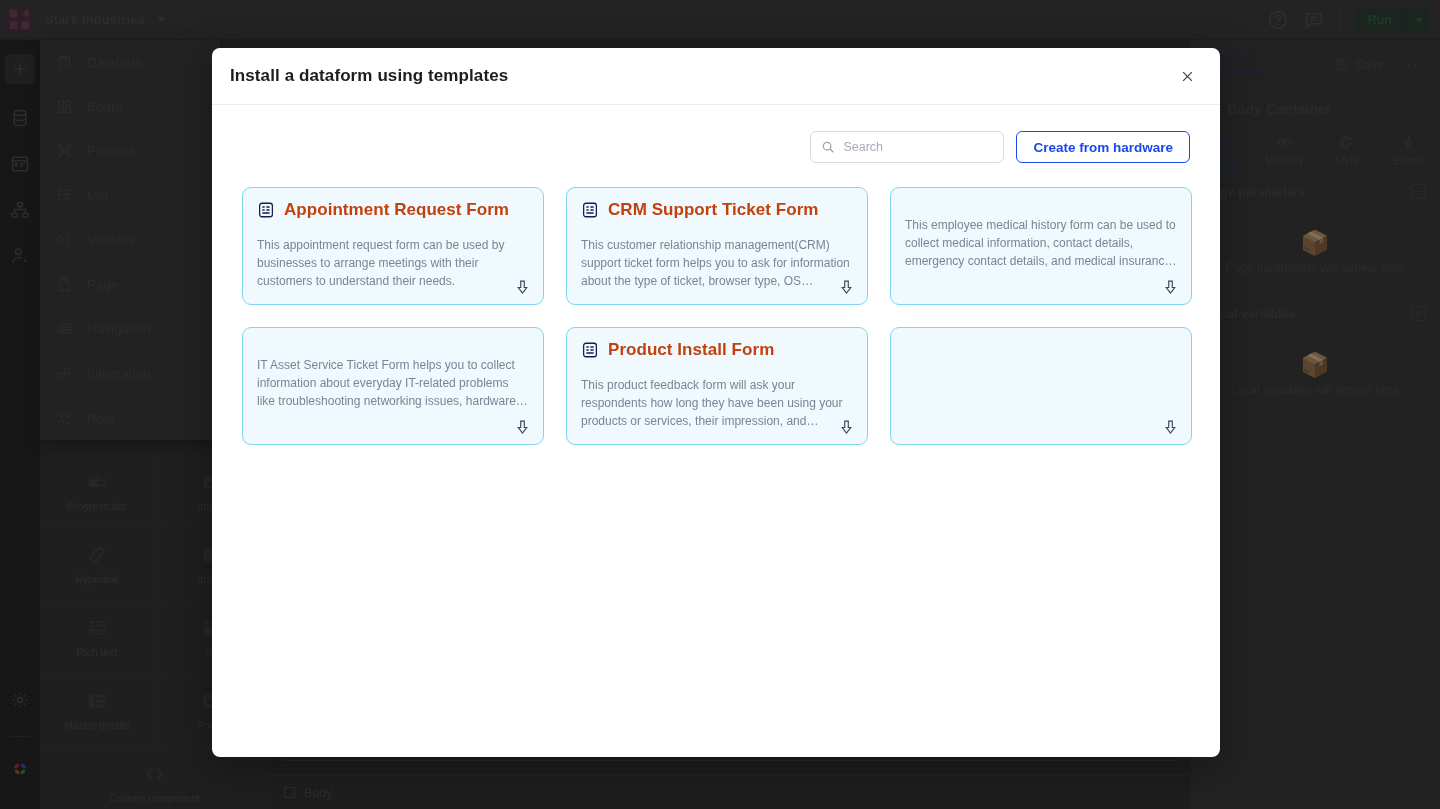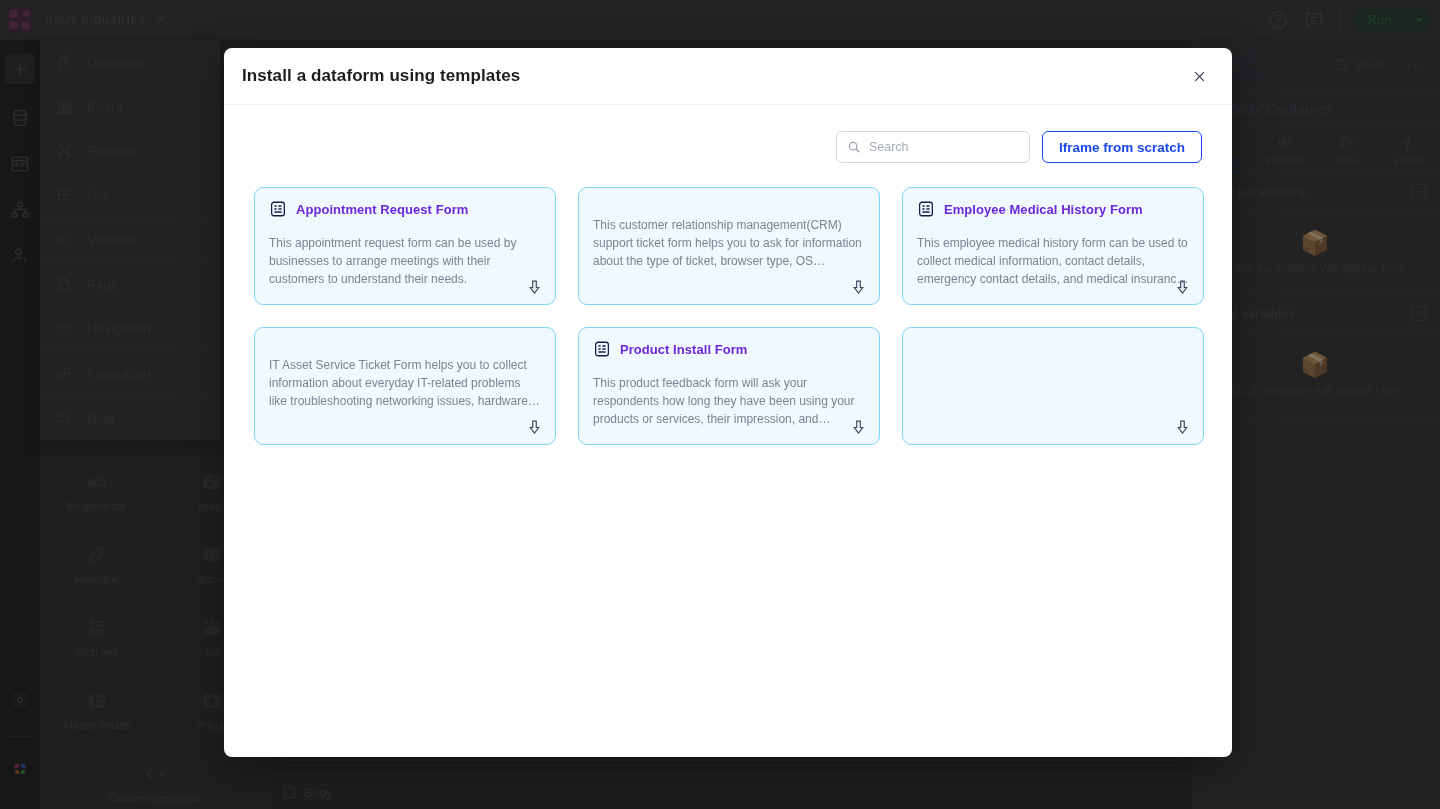--- a/index.html
+++ b/index.html
@@ -180,21 +180,21 @@
   .rp-empty {
     height: 86px; display: flex; flex-direction: column; align-items: center;
     justify-content: center; gap: 6px; border-bottom: 1px solid #3b3b3b;
   }
   .rp-empty-box { font-size: 24px; color: #3a3a3a; line-height: 1; }
   .rp-empty-txt { font-size: 12px; color: #42484f; }
 
   
   .scrim { position: absolute; inset: 0; background: rgba(20,20,20,0.55); }
   .modal {
-    position: absolute; left: 224px; top: 48px; width: 1008px; height: 709px;
+    position: absolute; left: 212px; top: 48px; width: 1008px; height: 709px;
     background: #ffffff; border-radius: 8px;
     box-shadow: 0 10px 40px rgba(0,0,0,.35); overflow: hidden;
   }
   .modal-head {
     height: 57px; display: flex; align-items: center;
     padding: 0 20px 0 18px; border-bottom: 1px solid #eceef2;
   }
   .modal-title {
     font-size: 17px; font-weight: bold; color: #1d1d1f; letter-spacing: .1px;
   }
@@ -230,21 +230,21 @@
     gap: 22px 22px;
   }
   .card {
     height: 118px; background: #eff9fe; border: 1.4px solid #7fd6f2;
     border-radius: 9px; padding: 12px 14px 0; position: relative; cursor: pointer;
   }
   .card-head { display: flex; align-items: center; gap: 9px; }
   .card-ico { width: 18px; height: 18px; flex: 0 0 18px; color: #1b1d4f; }
   .card-ico svg { width: 18px; height: 18px; display: block; }
   .card-title {
-    font-size: 13px; font-weight: bold; color: #6d28d9; letter-spacing: .05px;
+    font-size: 17px; font-weight: bold; color: #c2410c; letter-spacing: .05px;
   }
   .card-desc {
     margin-top: 16px; font-size: 12px; line-height: 1.52; color: #7b8494;
     display: -webkit-box; -webkit-line-clamp: 3; -webkit-box-orient: vertical;
     overflow: hidden;
   }
   .card-install {
     position: absolute; right: 12px; bottom: 8px; width: 17px; height: 17px;
     color: #3a4358;
   }
@@ -599,21 +599,21 @@
       <div class="toolbar">
         <div class="search-wrap">
           <span>
             <svg viewBox="0 0 24 24" fill="none" stroke="currentColor" stroke-width="2.1">
                 <circle cx="10.5" cy="10.5" r="6.5"></circle>
                 <path d="M15.4 15.4 21 21"></path>
               </svg>
           </span>
           <input class="search-input" type="text" placeholder="Search" style="">
         </div>
-        <button class="scratch-btn">Iframe from scratch</button>
+        <button class="scratch-btn">Create from hardware</button>
       </div>
 
       <div class="cards">
 
         <div class="card">
           <div class="card-head">
             <span class="card-ico">
               <svg viewBox="0 0 24 24" fill="none" stroke="currentColor" stroke-width="1.7">
                   <rect x="3.5" y="3" width="17" height="18" rx="3"></rect>
                   <path d="M7.2 8h3M12.5 8h4.3M7.2 12h3M12.5 12h4.3M7.2 16h9.6"></path>
@@ -623,38 +623,38 @@
           </div>
           <div class="card-desc">This appointment request form can be used by businesses to arrange meetings with their customers to understand their needs.</div>
           <div class="card-install">
             <svg viewBox="0 0 24 24" fill="none" stroke="currentColor" stroke-width="1.6">
                 <path d="M9.5 3h5v9h3.5L12 20l-6-8h3.5z"></path>
               </svg>
           </div>
         </div>
 
         <div class="card">
-          <div class="card-desc">This customer relationship management(CRM) support ticket form helps you to ask for information about the type of ticket, browser type, OS information, and also the description about the ticket.</div>
-          <div class="card-install">
-            <svg viewBox="0 0 24 24" fill="none" stroke="currentColor" stroke-width="1.6">
-                <path d="M9.5 3h5v9h3.5L12 20l-6-8h3.5z"></path>
-              </svg>
-          </div>
-        </div>
-
-        <div class="card">
           <div class="card-head">
             <span class="card-ico">
               <svg viewBox="0 0 24 24" fill="none" stroke="currentColor" stroke-width="1.7">
                   <rect x="3.5" y="3" width="17" height="18" rx="3"></rect>
                   <path d="M7.2 8h3M12.5 8h4.3M7.2 12h3M12.5 12h4.3M7.2 16h9.6"></path>
                 </svg>
             </span>
-            <span class="card-title">Employee Medical History Form</span>
-          </div>
+            <span class="card-title">CRM Support Ticket Form</span>
+          </div>
+          <div class="card-desc">This customer relationship management(CRM) support ticket form helps you to ask for information about the type of ticket, browser type, OS information, and also the description about the ticket.</div>
+          <div class="card-install">
+            <svg viewBox="0 0 24 24" fill="none" stroke="currentColor" stroke-width="1.6">
+                <path d="M9.5 3h5v9h3.5L12 20l-6-8h3.5z"></path>
+              </svg>
+          </div>
+        </div>
+
+        <div class="card">
           <div class="card-desc">This employee medical history form can be used to collect medical information, contact details, emergency contact details, and medical insurance details about the employee.</div>
           <div class="card-install">
             <svg viewBox="0 0 24 24" fill="none" stroke="currentColor" stroke-width="1.6">
                 <path d="M9.5 3h5v9h3.5L12 20l-6-8h3.5z"></path>
               </svg>
           </div>
         </div>
 
         <div class="card">
           <div class="card-desc">IT Asset Service Ticket Form helps you to collect information about everyday IT-related problems like troubleshooting networking issues, hardware or software failures.</div>

